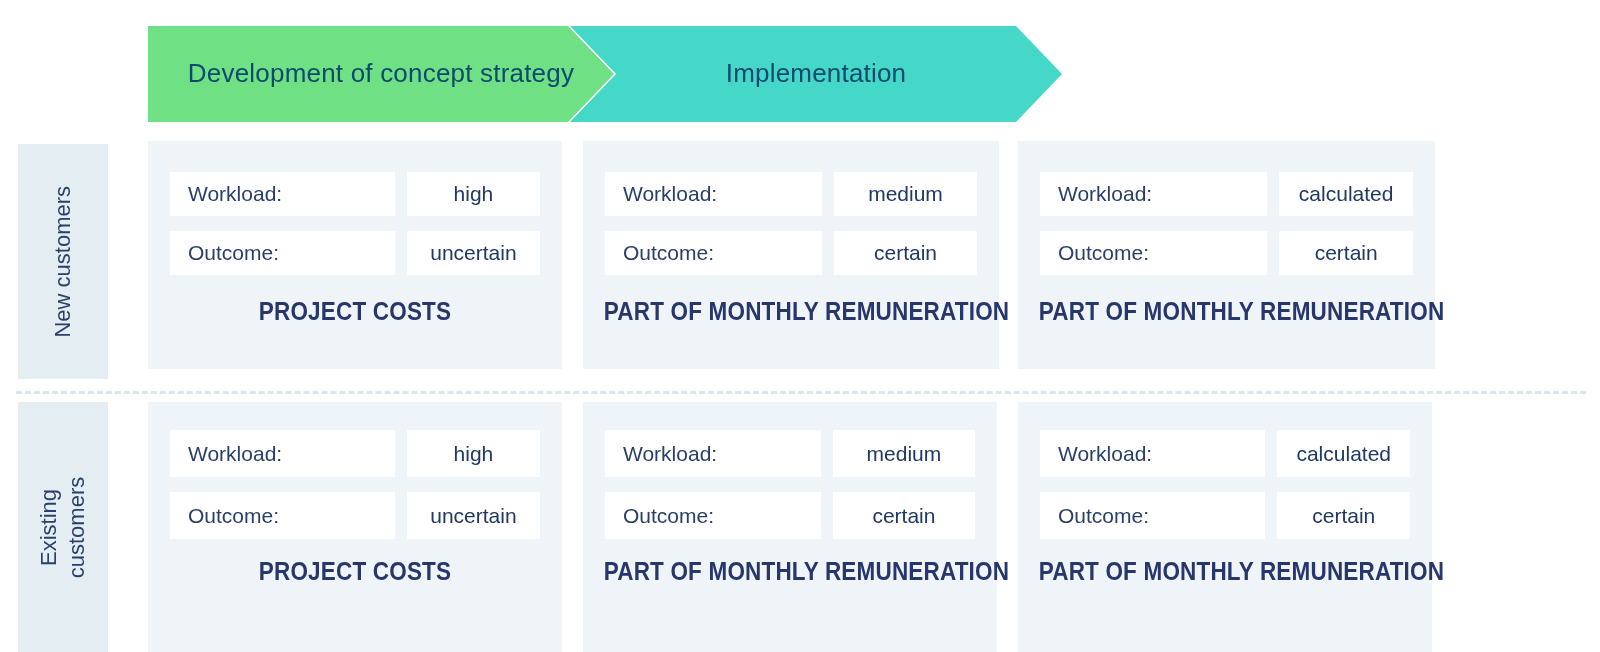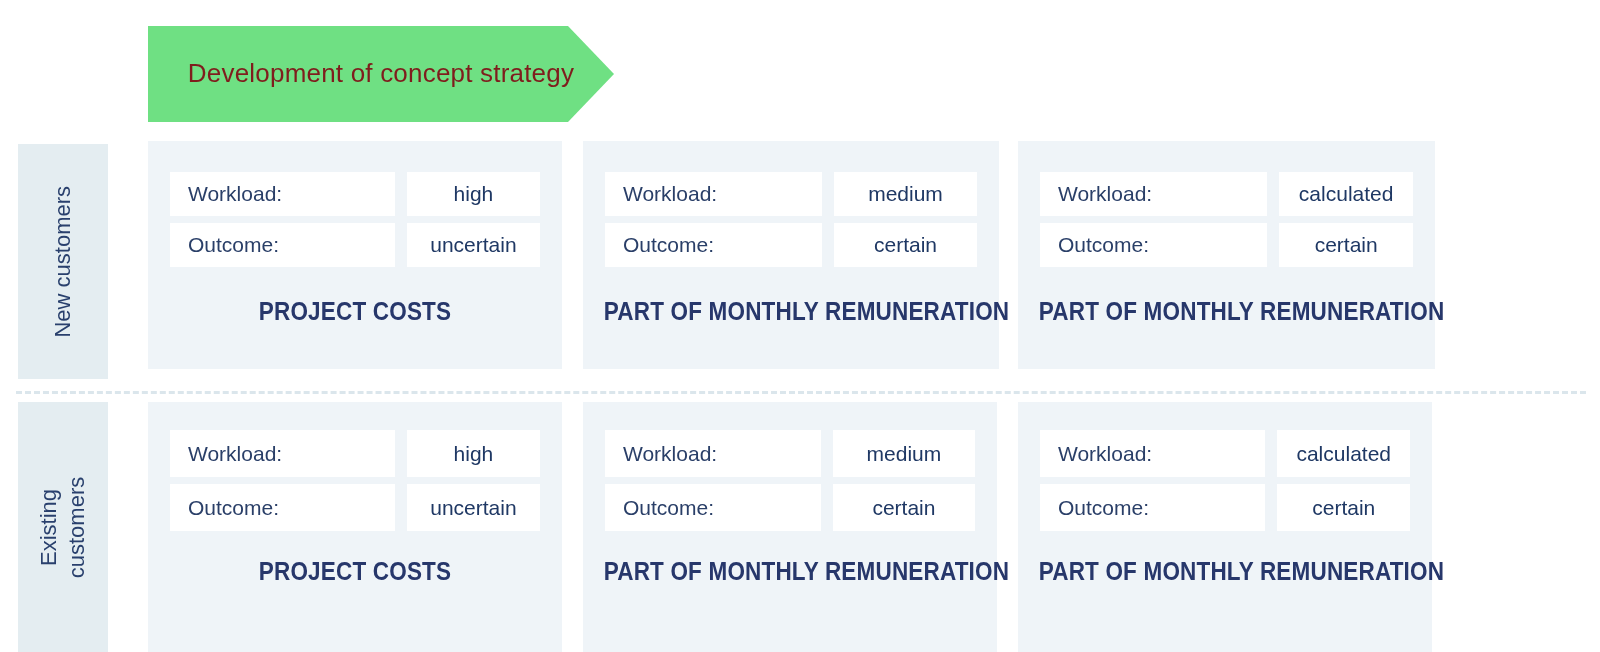--- a/index.html
+++ b/index.html
@@ -34,21 +34,21 @@
   .stage-arrow {
     position: absolute;
     top: 26px;
     height: 96px;
     display: flex;
     align-items: center;
     justify-content: center;
     box-sizing: border-box;
   }
   .stage-arrow .stage-label {
-    color: #7f1d1d;
+    color: #0c4a6e;
     font-size: 26px;
     font-weight: 400;
     line-height: 1.35;
     text-align: center;
     letter-spacing: 0.2px;
     padding: 0 14px;
     position: relative;
     z-index: 2;
   }
   
@@ -105,21 +105,21 @@
     box-sizing: border-box;
   }
   .cell .kv-table {
     position: absolute;
     left: 0;
     right: 0;
   }
   .kv-row {
     display: flex;
     gap: 12px;
-    margin-bottom: 7px;
+    margin-bottom: 15px;
     justify-content: center;
   }
   .kv-key, .kv-val {
     background: #ffffff;
     display: flex;
     align-items: center;
     box-sizing: border-box;
   }
   .kv-key {
     justify-content: flex-start;
@@ -182,20 +182,23 @@
 <body>
 
 <div id="canvas">
 
   <div class="stage-band">
 
     <div class="stage-arrow first" style="background: rgb(111, 224, 131);">
       <span class="stage-label">Development of concept strategy</span>
     </div>
 
+    <div class="stage-arrow middle" style="background: rgb(69, 216, 201);">
+      <span class="stage-label">Implementation</span>
+    </div>
 
 
   </div>
 
   <div class="row-label r1">
     <span class="row-label-text">New customers</span>
   </div>
 
   <div class="row-label r2">
     <span class="row-label-text">Existing

